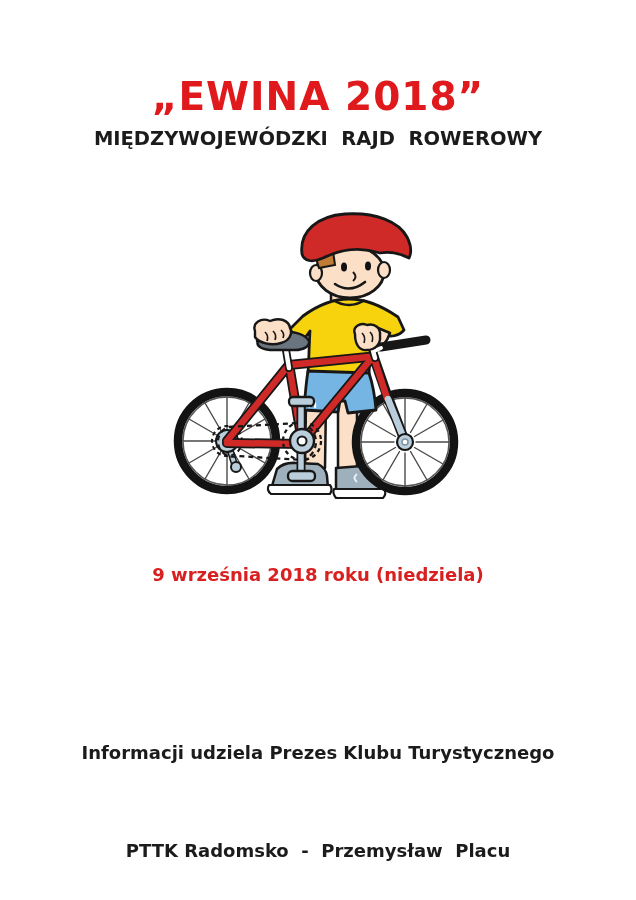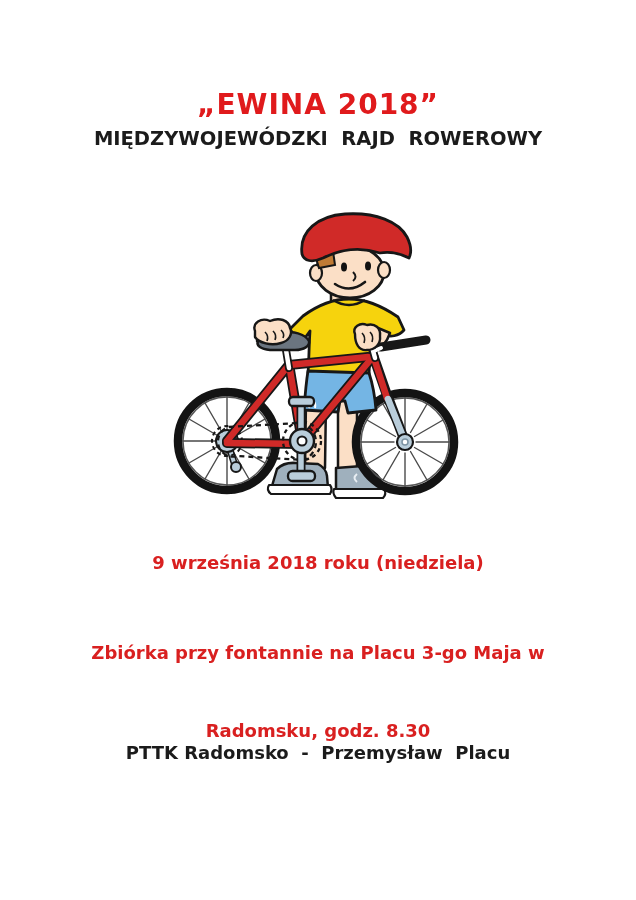--- a/index.html
+++ b/index.html
@@ -6,23 +6,23 @@
   .poster{
     position:relative;
     width:636px;height:900px;
     background:#ffffff;
     overflow:hidden;
     font-family:"DejaVu Sans","Liberation Sans",sans-serif;
     font-weight:bold;
     -webkit-font-smoothing:antialiased;
   }
   .line{position:absolute;left:0;width:636px;text-align:center;white-space:pre-wrap;}
-  .title{top:81px;font-size:28px;line-height:48px;letter-spacing:1px;color:#e01a1c;}
+  .title{top:73px;font-size:39px;line-height:48px;letter-spacing:1px;color:#e01a1c;}
   .subtitle{top:126px;font-size:19.5px;line-height:26px;color:#1b1b1b;}
-  .date-line{top:550px;font-size:18px;line-height:26px;color:#d92020;}
+  .date-line{top:562px;font-size:18px;line-height:26px;color:#d92020;}
   .meeting-block{top:588px;font-size:18px;line-height:26px;color:#d92020;}
   .contact-block{top:672px;font-size:18px;line-height:32.5px;color:#1b1b1b;}
   .artwork{position:absolute;left:166px;top:209px;width:304px;height:300px;}
 </style>
 </head>
 <body>
 
 <div class="poster">
 
   <div class="line title">„EWINA 2018”</div>
@@ -178,23 +178,20 @@
                C 293 334 289 341 281 343 C 271 346 259 343 255 337 Z" fill="#fbdfc6" stroke="#171717" stroke-width="2.4" stroke-linejoin="round"></path>
       <path d="M265 332 q 4 4 2 9 M 273 331 q 4 4 2 9 M 281 330 q 4 4 2 8" fill="none" stroke="#171717" stroke-width="1.6"></path>
       <path d="M355 334 C 352 327 360 322 367 325 C 375 323 381 328 380 336
                C 381 344 375 350 367 350 C 359 351 355 344 355 334 Z" fill="#fbdfc6" stroke="#171717" stroke-width="2.4" stroke-linejoin="round"></path>
       <path d="M362 333 q 4 4 2 10 M 370 332 q 4 4 2 10" fill="none" stroke="#171717" stroke-width="1.6"></path>
     </g>
   </svg>
 
   <div class="line date-line">9 września 2018 roku (niedziela)</div>
 
-  <div class="line meeting-block">
-    <div>Zbiórka przy fontannie na Placu 3-go Maja w</div>
-    <div>Radomsku, godz. 8.30</div>
-  </div>
 
   <div class="line contact-block">
+    <div>Informacji udziela Prezes Klubu Turystycznego</div>
     <div>PTTK Radomsko  -  Przemysław  Placu</div>
     
   </div>
 
 </div>
 
 </body></html>

